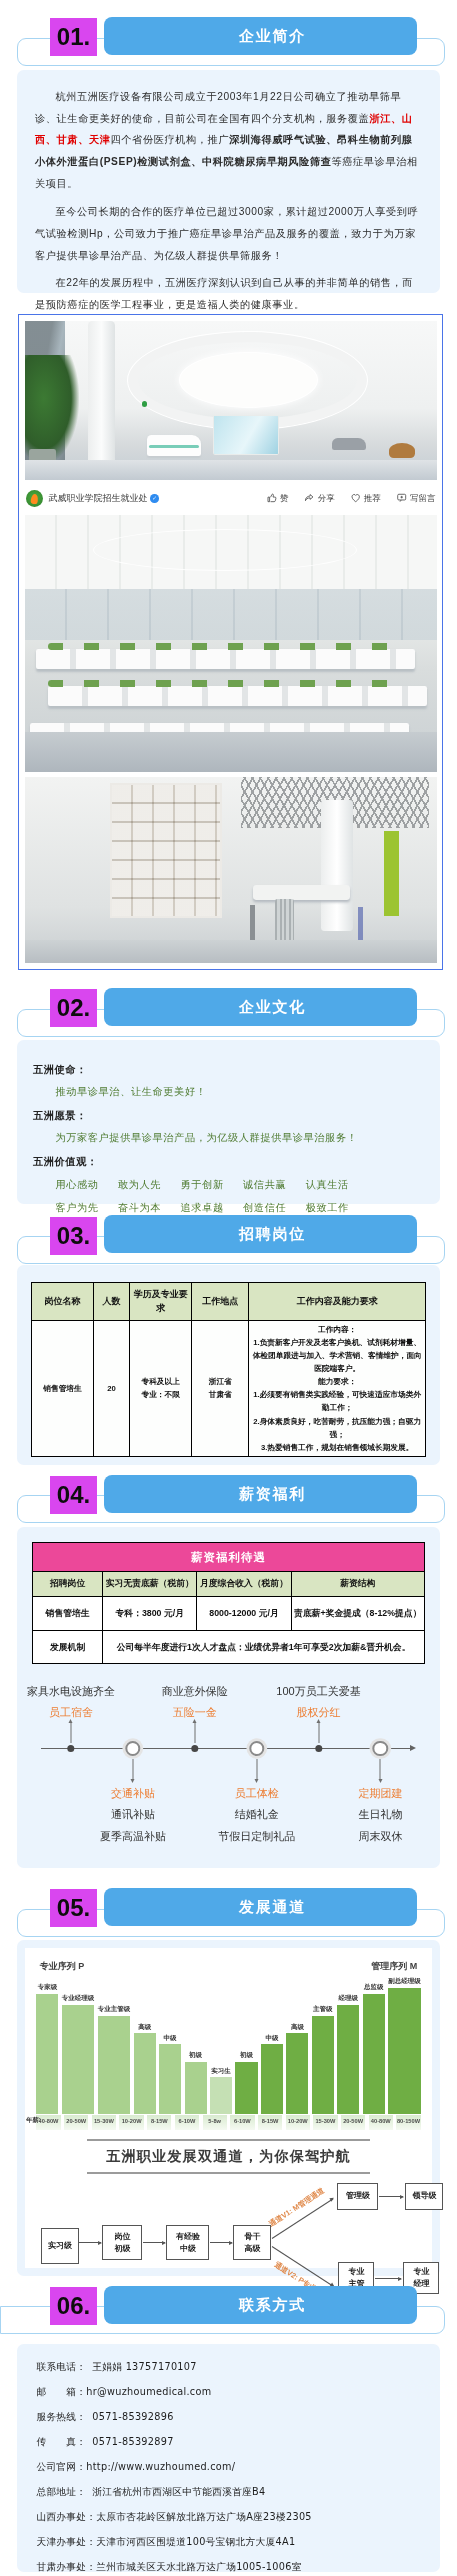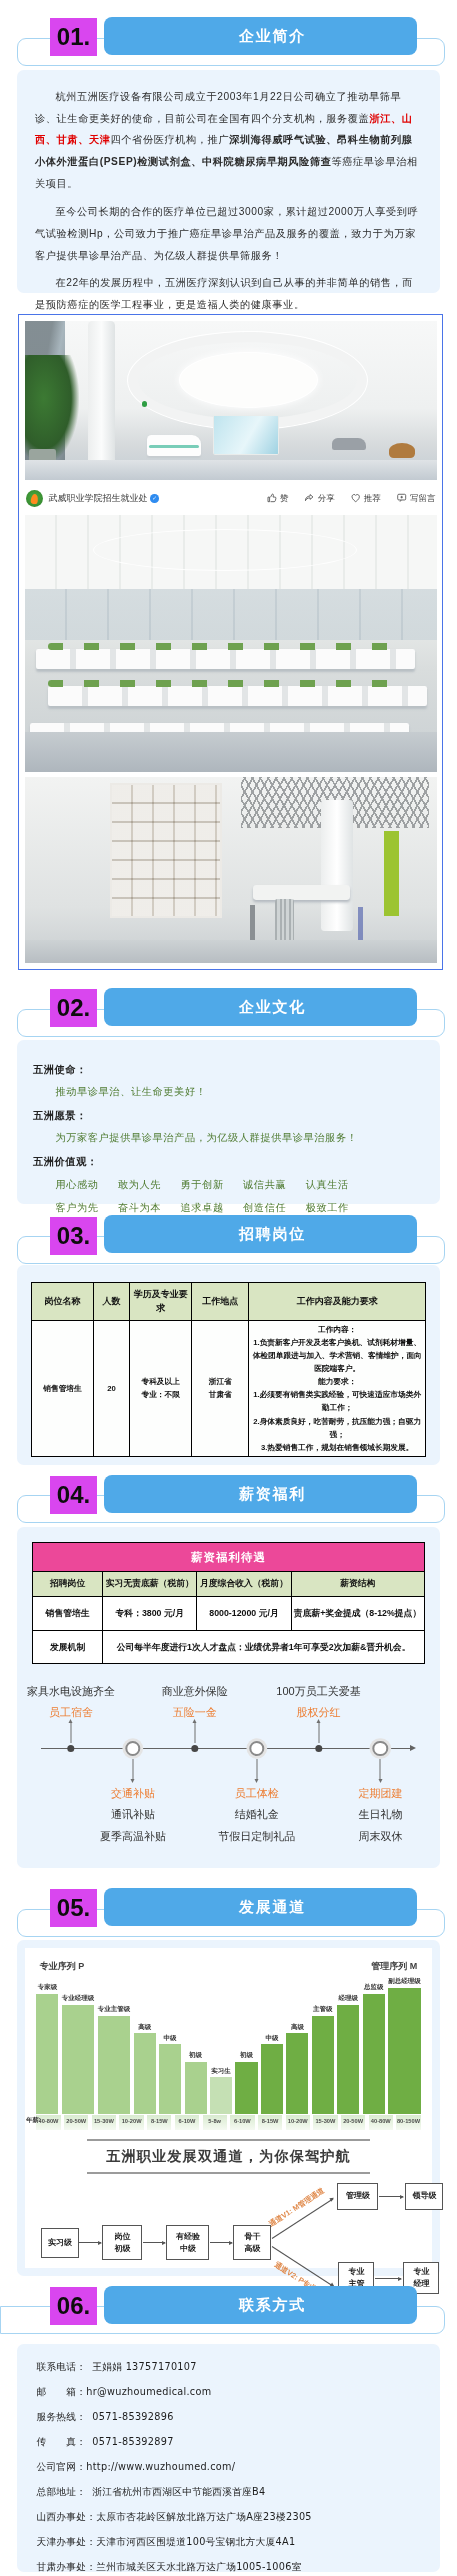--- a/index.html
+++ b/index.html
@@ -303,21 +303,21 @@
       <tr>
         <th class="head" style="width:67px">招聘岗位</th>
         <th class="head" style="width:91px">实习无责底薪（税前）</th>
         <th class="head" style="width:91px">月度综合收入（税前）</th>
         <th class="head">薪资结构</th>
       </tr>
       <tr>
         <td>销售管培生</td>
         <td>专科：3800 元/月</td>
         <td>8000-12000 元/月</td>
-        <td style="text-align:left;padding-left:2.3px;">责底薪+奖金提成（8-12%提点）</td>
+        <td style="text-align:center;padding-left:2.3px;">责底薪+奖金提成（8-12%提点）</td>
       </tr>
       <tr>
         <td>发展机制</td>
         <td colspan="3">公司每半年度进行1次人才盘点：业绩优异者1年可享受2次加薪&amp;晋升机会。</td>
       </tr>
     </tbody>
       </table>
 
     <div class="tl">
       <div class="tl-top" style="left:8%;">
@@ -448,21 +448,21 @@
         <div class="scol">8-15W</div>
         <div class="scol">10-20W</div>
         <div class="scol">15-30W</div>
         <div class="scol">20-50W</div>
         <div class="scol">40-80W</div>
         <div class="scol">80-150W</div>
       </div>
       <div class="caption">五洲职业发展双通道，为你保驾护航</div>
 
       <div class="flow">
-        <div class="fnode" style="left:4.6px;top:49px;width:38px;height:30px;">
+        <div class="fnode" style="left:4.6px;top:49px;width:38px;height:36px;">
             <div>实习级</div>
           </div>
         <div class="harrow" style="left:43px;top:63px;width:21.6px;"></div>
         <div class="fnode" style="left:66px;top:46px;width:40px;height:35px;">
             <div>岗位</div>
             <div>初级</div>
           </div>
         <div class="harrow" style="left:107px;top:63px;width:21.6px;"></div>
         <div class="fnode" style="left:130px;top:46px;width:43px;height:35px;">
             <div>有经验</div>

